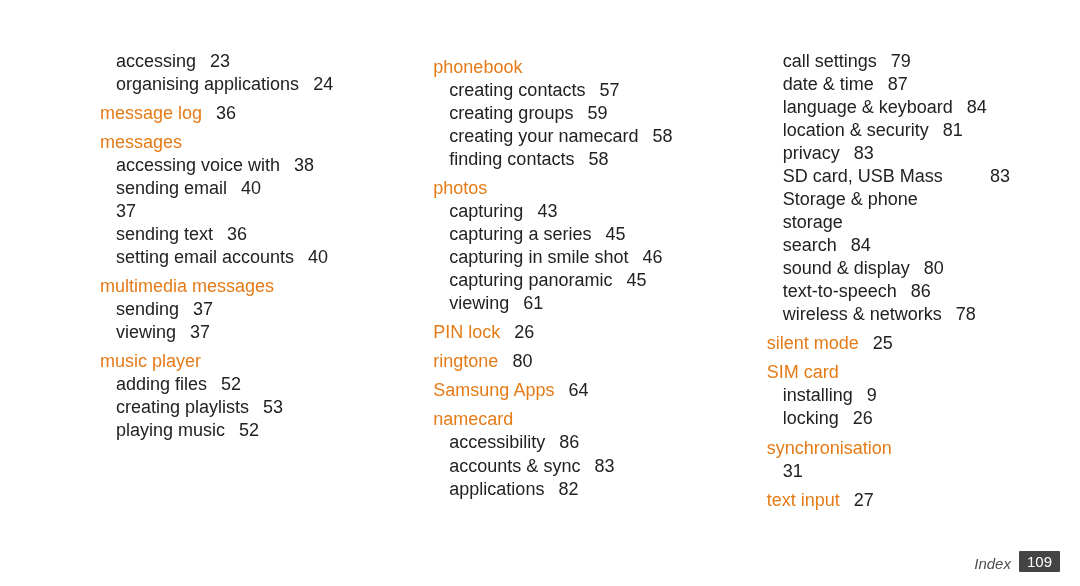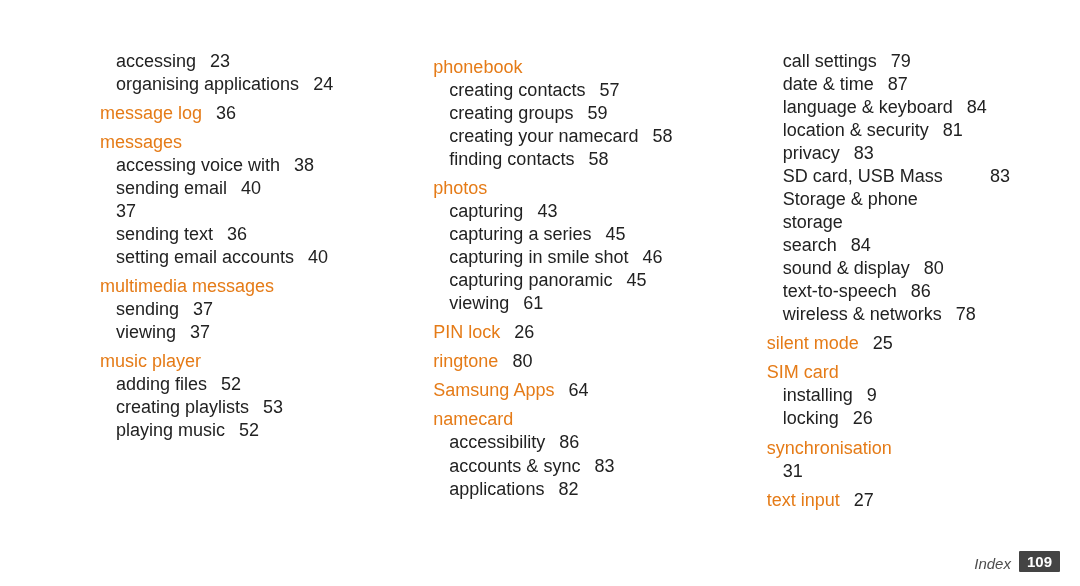--- a/index.html
+++ b/index.html
@@ -55,21 +55,21 @@
     font-size: 15px;
   }
   .footer .label {
     font-style: italic;
     color: #4d4d4d;
   }
   .footer .badge {
     background: #444;
     color: #fff;
     padding: 2px 8px;
-    font-weight: 700;
+    font-weight: 400;
     border-radius: 1px;
   }
 </style>
 </head>
 <body>
 
 <div class="page">
   <div class="cols" id="cols">
       <div class="col">
         <div class="sub">

